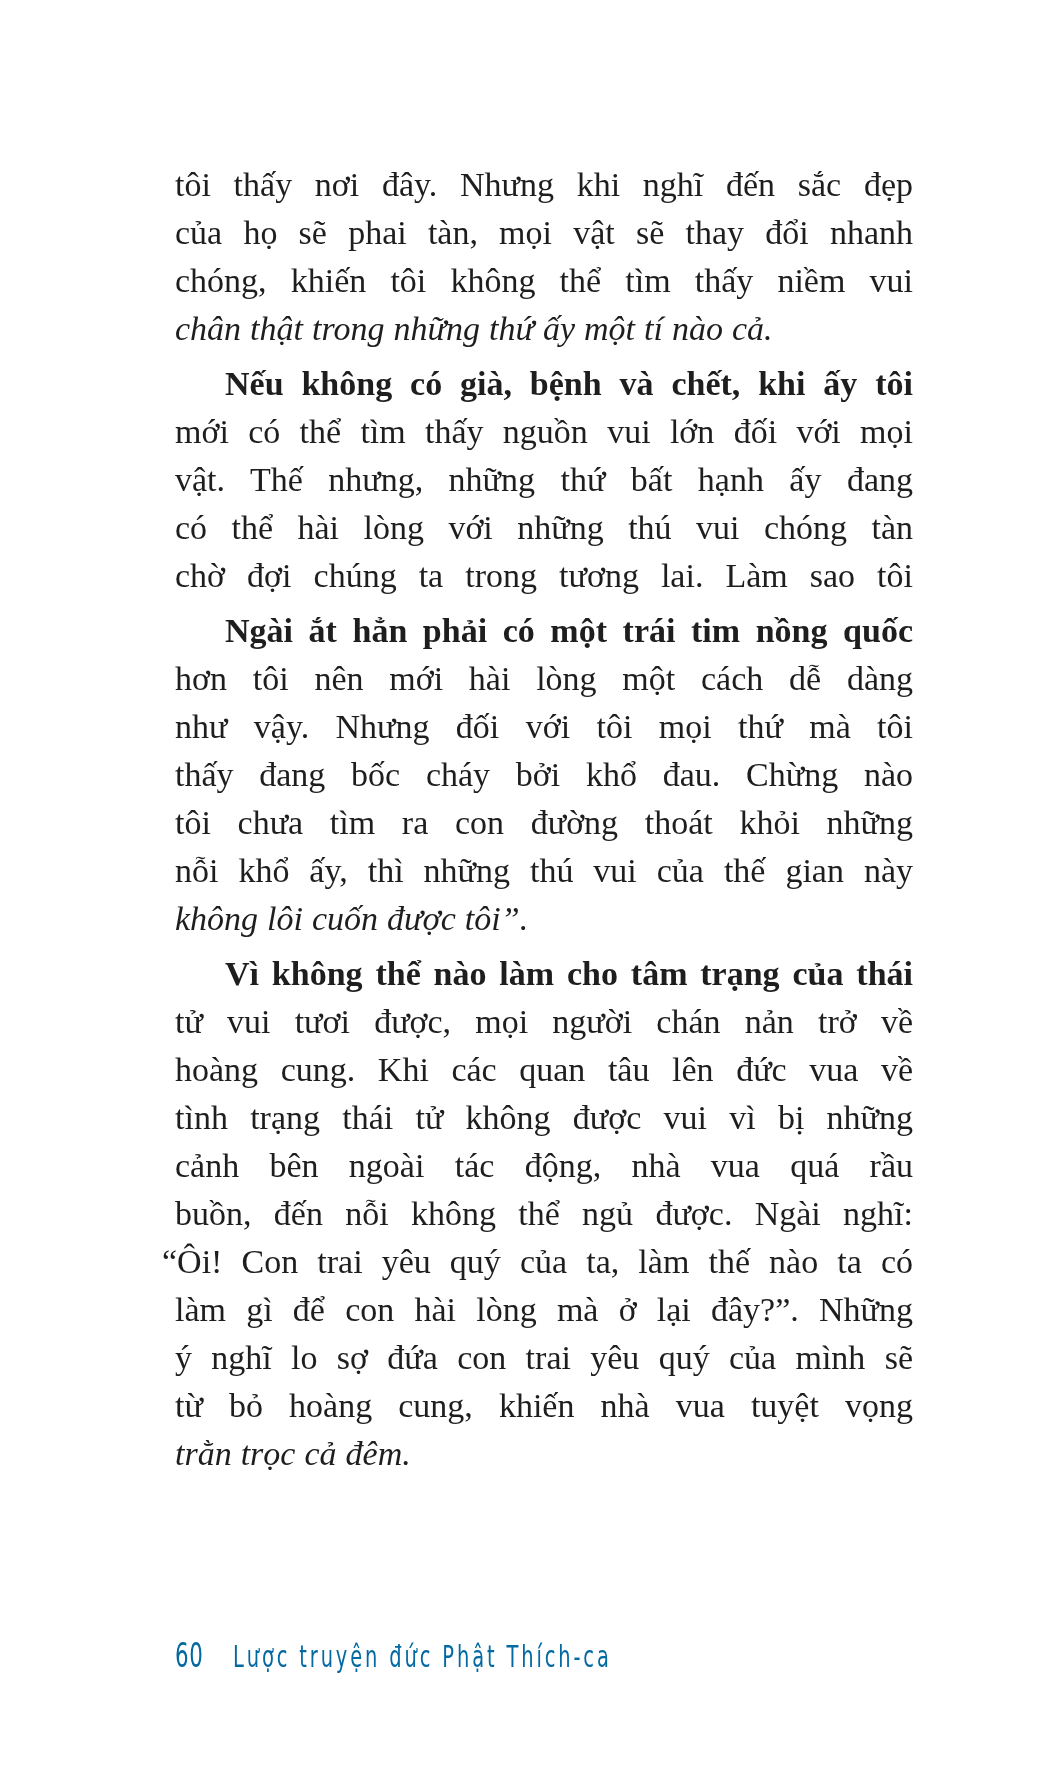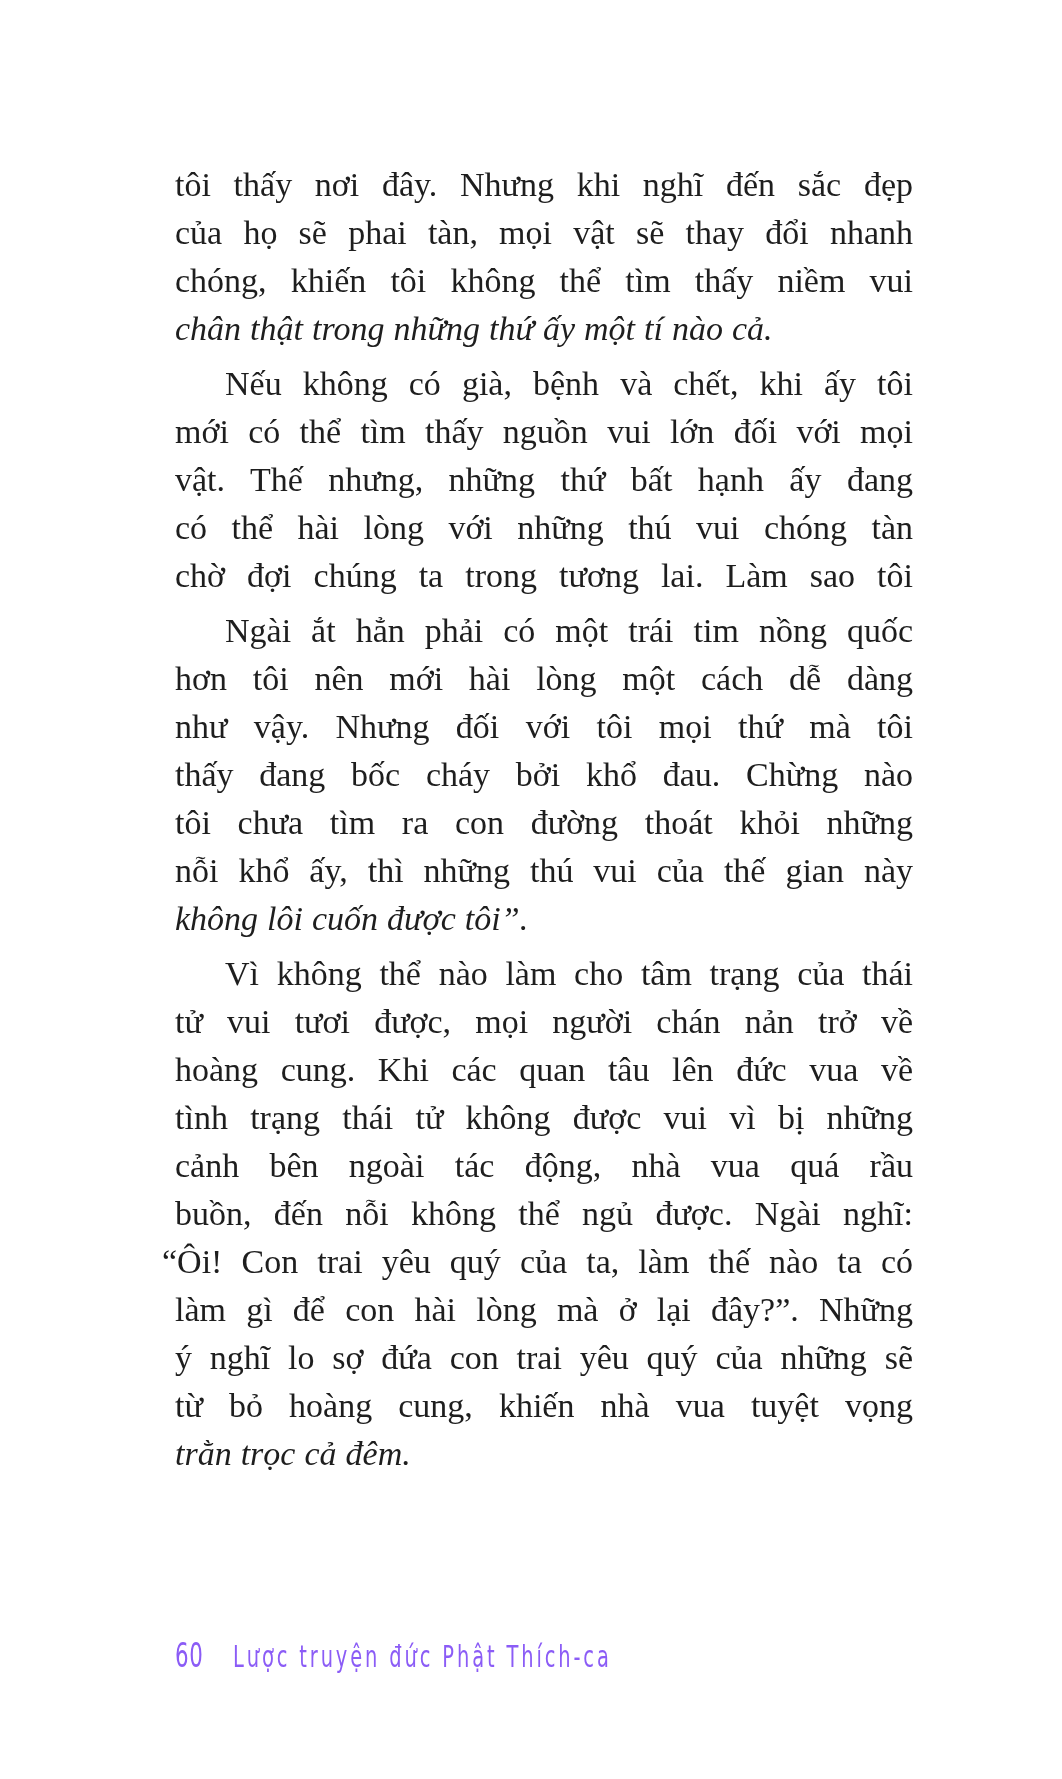--- a/index.html
+++ b/index.html
@@ -49,33 +49,34 @@
     white-space: nowrap;
     height: 48px;
     overflow: visible;
   }
   .line.last {
     text-align-last: left;
     font-style: italic;
   }
   .line.indent {
     padding-left: 50px;
+    font-weight: bold;
   }
   .line.hang {
     margin-left: -13px;
   }
   .footer {
     position: absolute;
     left: 175px;
     top: 1636px;
     height: 36px;
     display: flex;
     align-items: baseline;
     font-family: "Liberation Sans Narrow", "DejaVu Sans Condensed", "Liberation Sans", sans-serif;
-    color: #8b5cf6;
+    color: #0369a1;
   }
   .page-number {
     font-size: 33px;
     font-weight: normal;
     transform: scaleX(0.72);
     transform-origin: left center;
     letter-spacing: 1px;
     width: 40px;
     display: inline-block;
   }
@@ -122,21 +123,21 @@
 
     <p class="para continued">
       <span class="line indent">Vì không thể nào làm cho tâm trạng của thái</span>
       <span class="line">tử vui tươi được, mọi người chán nản trở về</span>
       <span class="line">hoàng cung. Khi các quan tâu lên đức vua về</span>
       <span class="line">tình trạng thái tử không được vui vì bị những</span>
       <span class="line">cảnh bên ngoài tác động, nhà vua quá rầu</span>
       <span class="line">buồn, đến nỗi không thể ngủ được. Ngài nghĩ:</span>
       <span class="line hang">“Ôi! Con trai yêu quý của ta, làm thế nào ta có</span>
       <span class="line">làm gì để con hài lòng mà ở lại đây?”. Những</span>
-      <span class="line">ý nghĩ lo sợ đứa con trai yêu quý của những sẽ</span>
+      <span class="line">ý nghĩ lo sợ đứa con trai yêu quý của mình sẽ</span>
       <span class="line">từ bỏ hoàng cung, khiến nhà vua tuyệt vọng</span>
       <span class="line last">trằn trọc cả đêm.</span>
     </p>
 
   </div>
 
   <div class="footer">
     <span class="page-number">60</span>
     <span class="running-title">Lược truyện đức Phật Thích-ca</span>
   </div>

